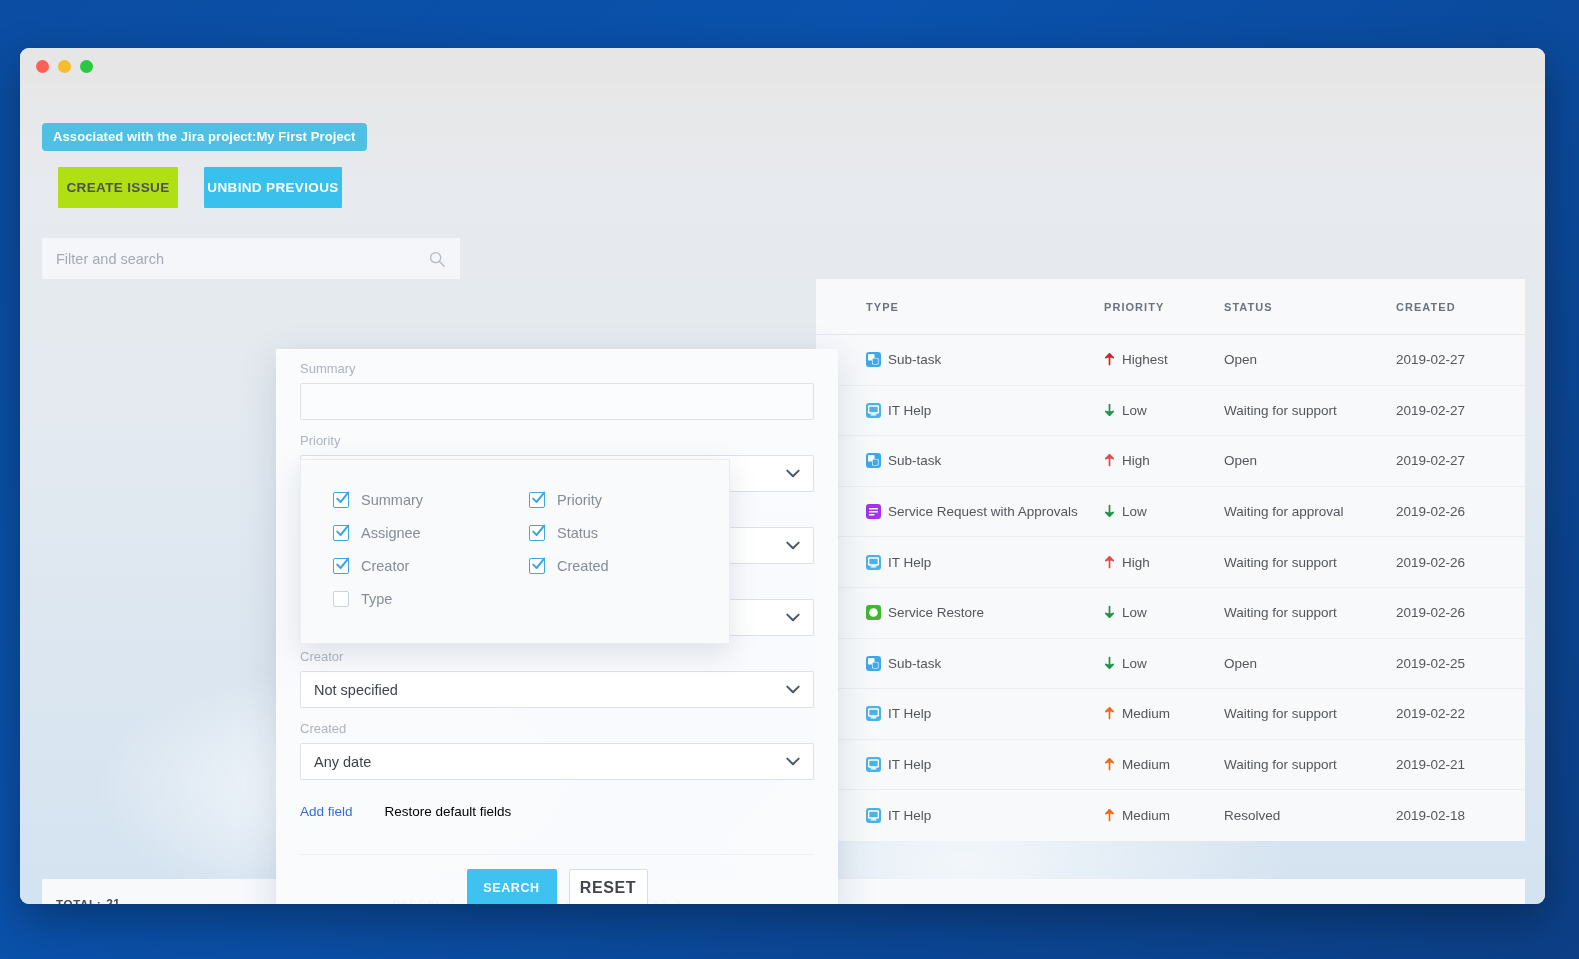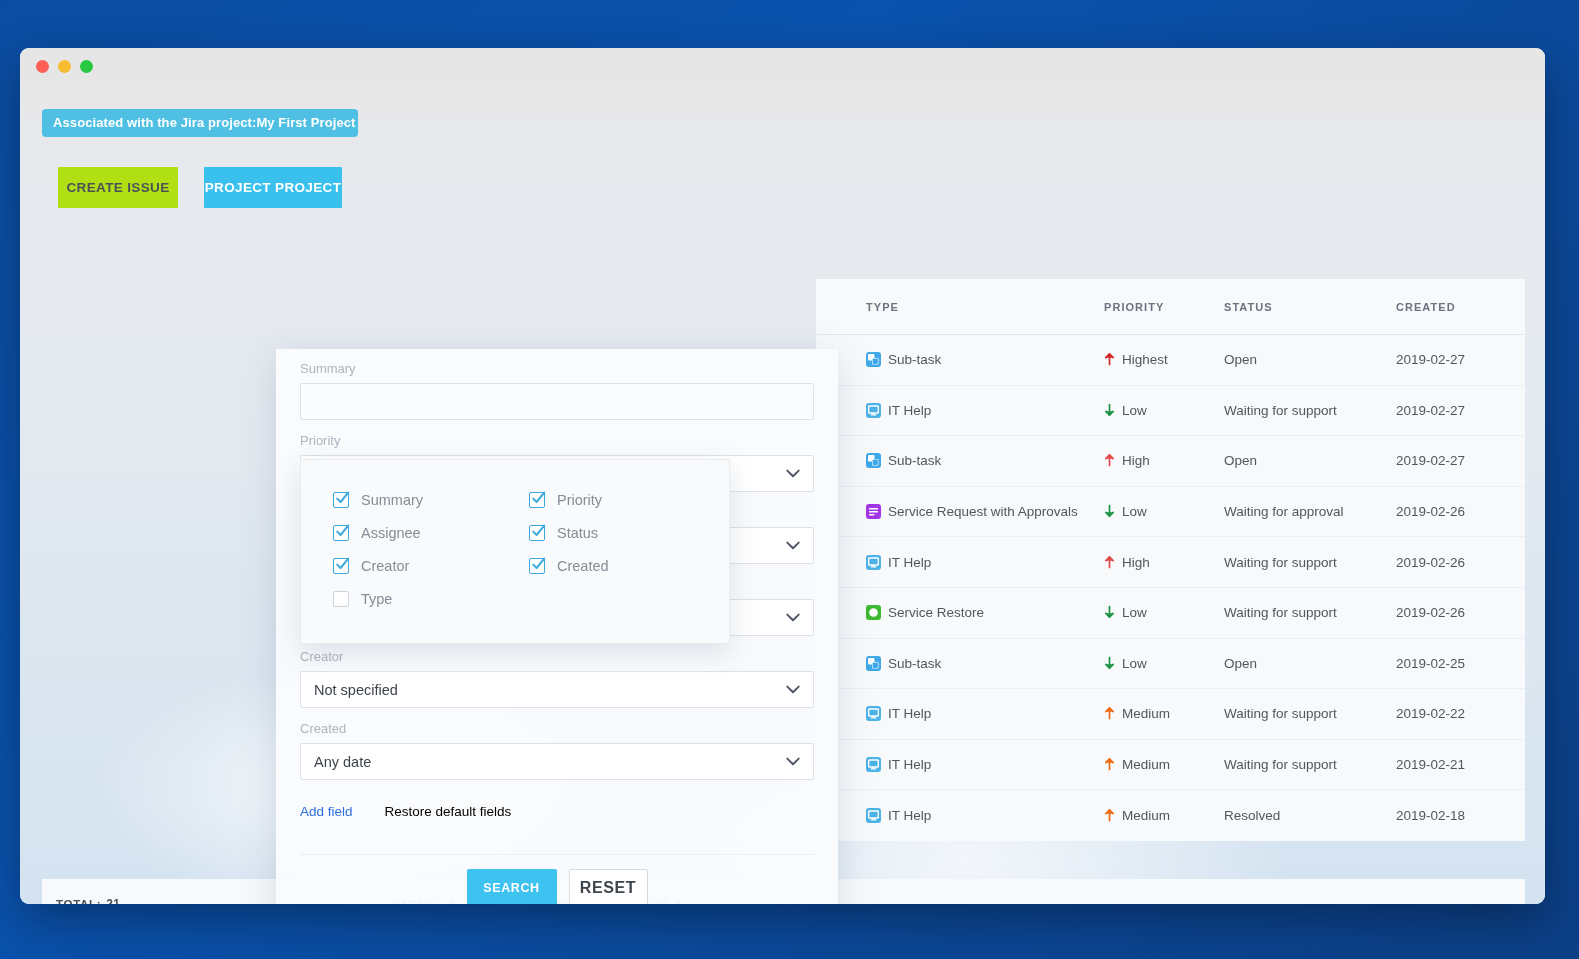--- a/index.html
+++ b/index.html
@@ -49,26 +49,26 @@
     background:
       radial-gradient(ellipse 420px 200px at 22% 86%, rgba(255,255,255,.80), rgba(255,255,255,0) 62%),
       radial-gradient(ellipse 520px 230px at 62% 95%, rgba(255,255,255,.70), rgba(255,255,255,0) 62%),
       radial-gradient(ellipse 300px 150px at 88% 70%, rgba(255,255,255,.45), rgba(255,255,255,0) 65%),
       linear-gradient(180deg, #e7e7e7 0%, #e7eaee 12%, #e4eaf0 40%, #dbe6f0 72%, #d4e3f1 100%);
   }
 
   
   #assoc-badge {
     position: absolute;
-    left: 22px; top: 25px;
+    left: 22px; top: 39px;
     background: #4fc0e3;
     color: #ffffff;
     font-size: 13px;
     font-weight: bold;
-    padding: 6px 2px 7px 11px;
+    padding: 6px 11px 7px 11px;
     border-radius: 4px;
     white-space: nowrap;
     letter-spacing: .1px;
   }
 
   #action-buttons {
     position: absolute;
     left: 22px; top: 83px;
     display: flex;
     gap: 26px;
@@ -356,23 +356,32 @@
     <span class="dot yellow"></span>
     <span class="dot green"></span>
   </div>
 
   <div id="page-body">
 
     <div id="assoc-badge">Associated with the Jira project:My First Project</div>
 
     <div id="action-buttons">
       <button id="create-issue-btn" class="act-btn">CREATE ISSUE</button>
-      <button id="unbind-project-btn" class="act-btn">PROJECT PROJECT</button>
+      <button id="unbind-project-btn" class="act-btn">UNBIND PREVIOUS</button>
     </div>
 
+    <div id="search-bar">
+      <input id="search-input" type="text" placeholder="Filter and search" style="">
+      <span id="search-icon-wrap">
+        <svg viewBox="0 0 20 20" width="18" height="18" fill="none" stroke="currentColor" stroke-width="1.4">
+          <circle cx="8.5" cy="8.5" r="5.6"></circle>
+          <line x1="12.8" y1="12.8" x2="18" y2="18" stroke-linecap="round"></line>
+        </svg>
+      </span>
+    </div>
 
     <div id="main-area">
 
 
       <div id="issues-table">
         <div id="table-head">
           <div class="th col-type">TYPE</div>
           <div class="th col-priority">PRIORITY</div>
           <div class="th col-status">STATUS</div>
           <div class="th col-created">CREATED</div>

